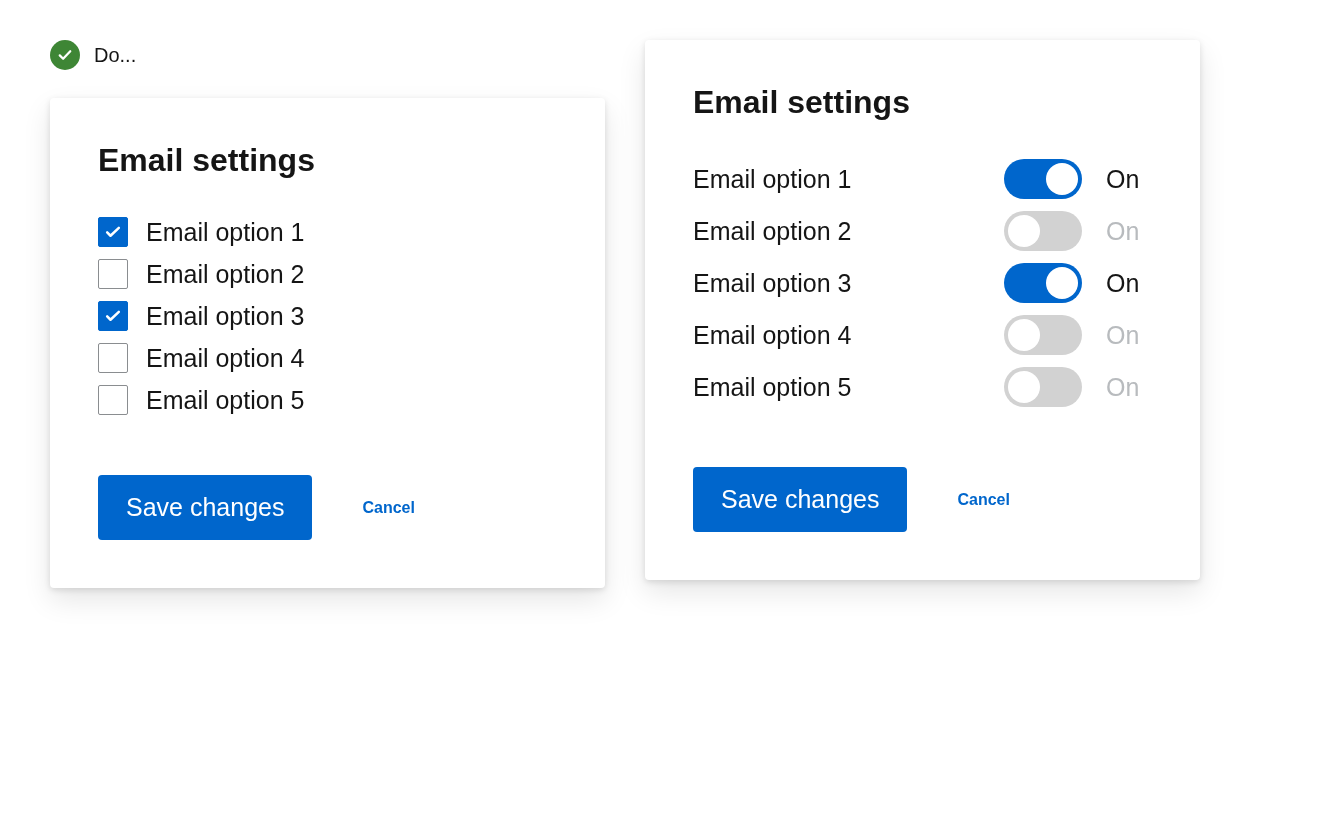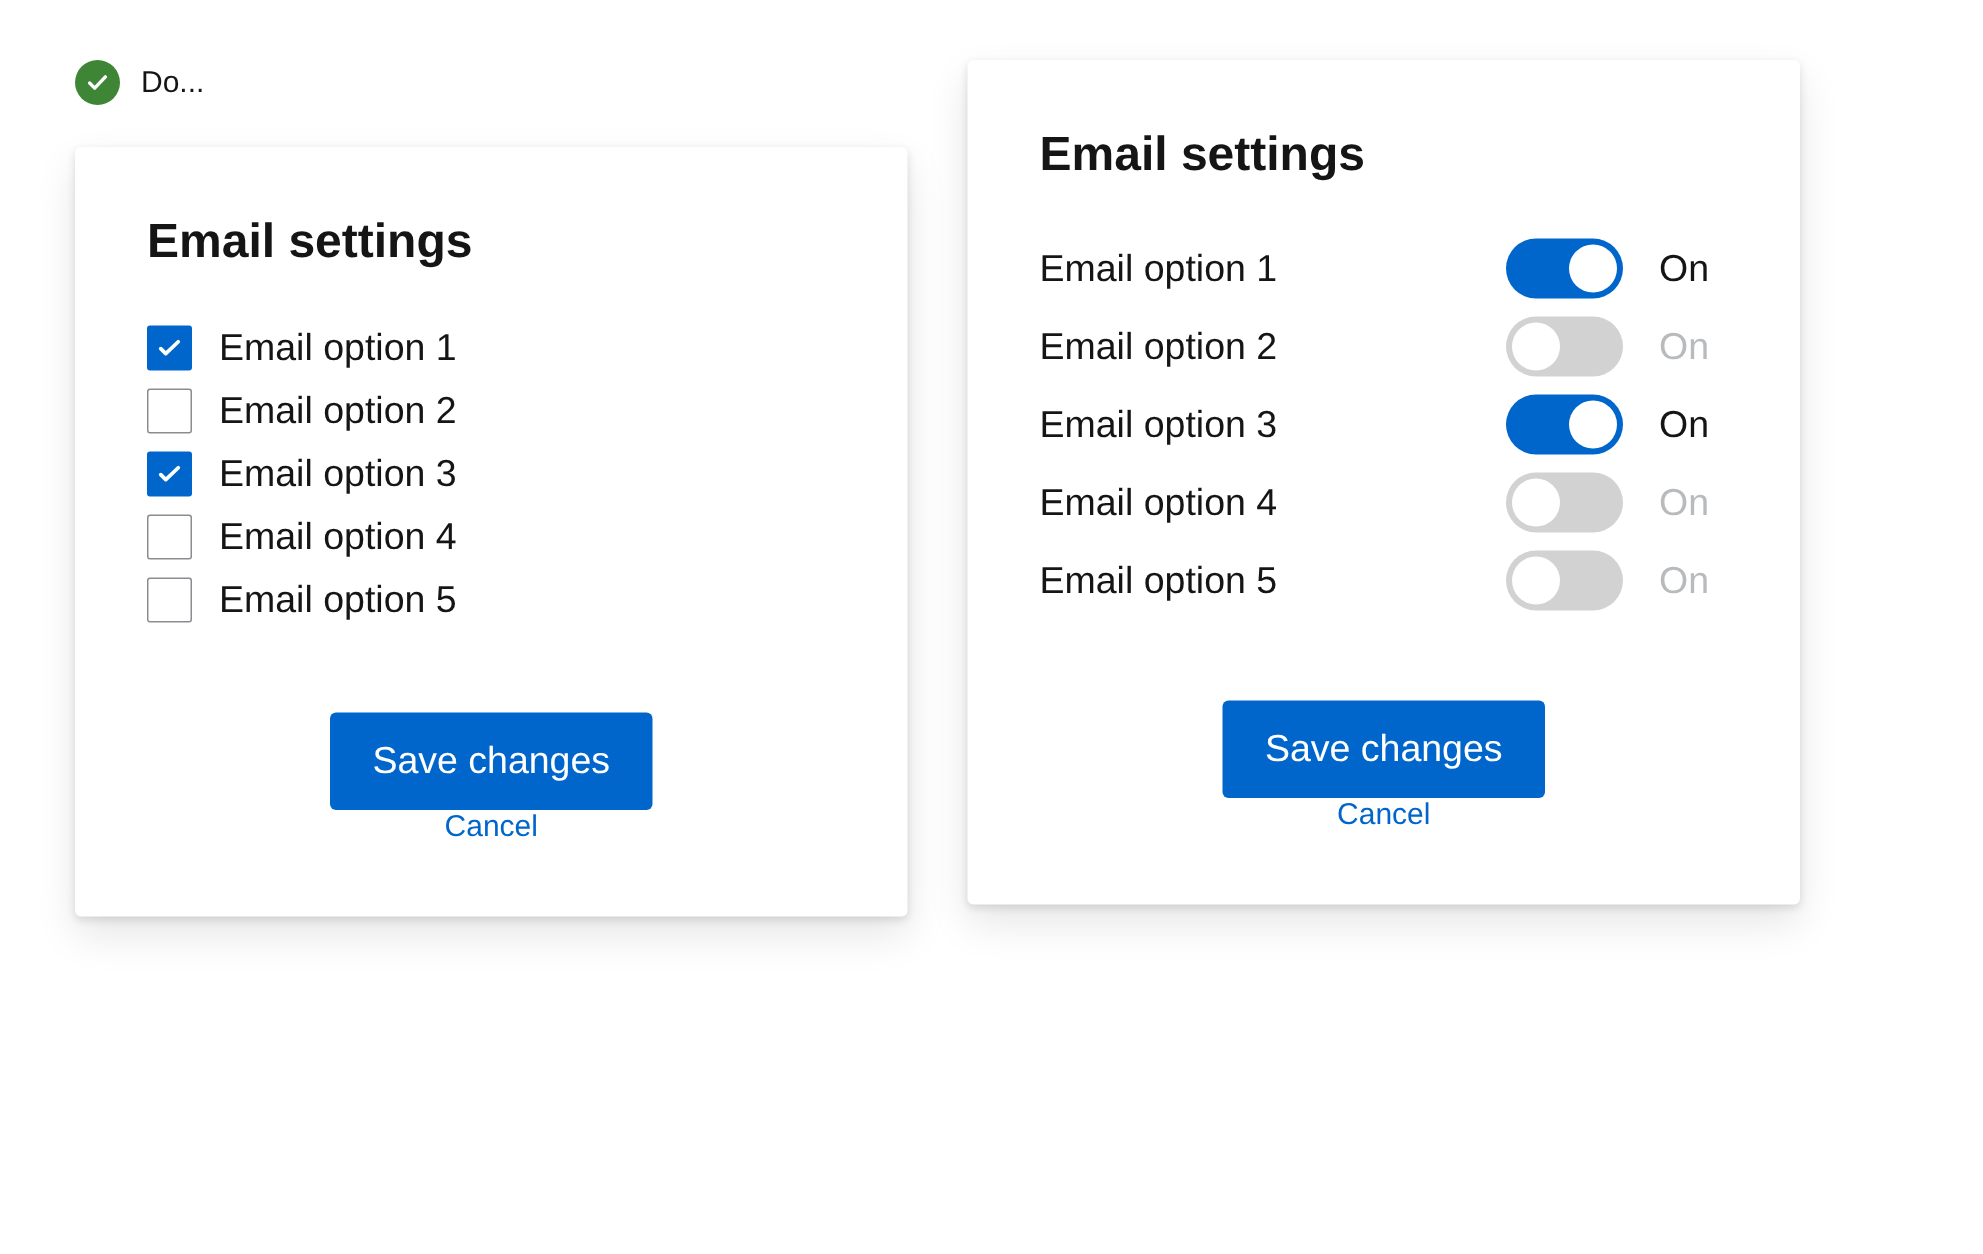--- a/index.html
+++ b/index.html
@@ -75,36 +75,37 @@
     border-radius:50%;
     background:#fff;
     top:4px; left:4px;
     transition:none;
   }
   .switch.on { background:#0066cc; }
   .switch.on::after { left:42px; }
   .switch-state { font-size:25px; width:46px; }
   .switch-state.off { color:#b8bbbe; }
 
-  .actions { display:flex; align-items:center; margin-top:60px;flex-direction:column; }
+  .actions { display:flex; align-items:center; gap:50px; margin-top:60px; }
   .btn-primary {
     background:#0066cc; color:#fff;
     border:none; border-radius:4px;
     padding:18px 28px;
     font-size:25px;
     font-family:inherit;
     cursor:pointer;
   }
   .btn-link {
     background:none; border:none;
     color:#0066cc;
-    font-size:20px;
+    font-size:16px;
     font-family:inherit;
     cursor:pointer;
     padding:0;
+    font-weight:bold;
   }
 </style>
 </head>
 <body>
 
 <div class="columns">
 
   <div class="col">
     <div class="col-header">
       <span class="status-icon do">

